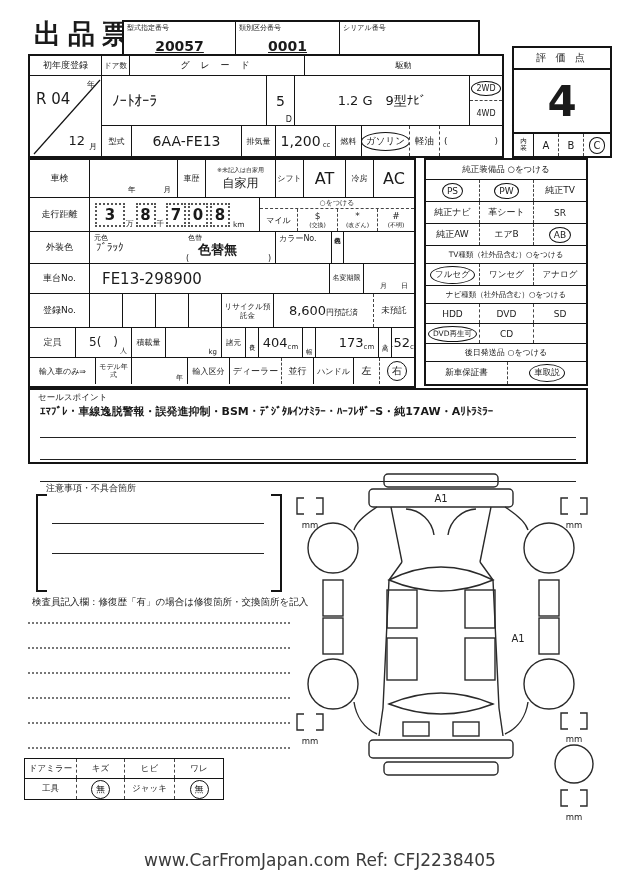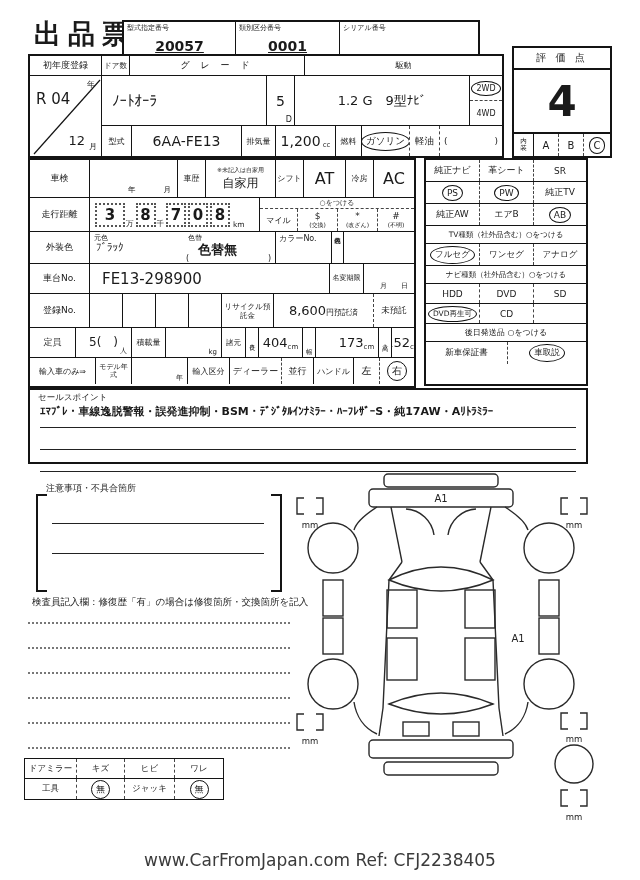--- a/index.html
+++ b/index.html
@@ -255,33 +255,34 @@
       <div class="cell" style="width:32px; font-size:9px;">並行</div>
       <div class="cell" style="width:40px; font-size:8px;">ハンドル</div>
       <div class="cell dashR" style="width:26px; font-size:10px;">左</div>
       <div class="cell" style="flex:1; font-size:10px;">
           <span class="circled">右</span>
         </div>
     </div>
   </div>
 
   <div class="abs bx" style="left:424px; top:158px; width:164px; height:228px;">
+    <div class="bb" style="height:20px; display:flex; align-items:center; justify-content:center; font-size:8.5px;">純正装備品 ○をつける</div>
+    <div class="row bb" style="height:22px;">
+      <div class="cell dashR grid-cell" style="width:54px;">
+          <span class="circled">PS</span>
+        </div>
+      <div class="cell dashR grid-cell" style="width:54px;">
+          <span class="circled">PW</span>
+        </div>
+      <div class="cell grid-cell" style="flex:1;">純正TV</div>
+    </div>
     <div class="row bb" style="height:22px;">
       <div class="cell dashR grid-cell" style="width:54px;">純正ナビ</div>
       <div class="cell dashR grid-cell" style="width:54px;">革シート</div>
       <div class="cell grid-cell" style="flex:1;">SR</div>
-    </div>
-    <div class="row bb" style="height:22px;">
-      <div class="cell dashR grid-cell" style="width:54px;">
-          <span class="circled">PS</span>
-        </div>
-      <div class="cell dashR grid-cell" style="width:54px;">
-          <span class="circled">PW</span>
-        </div>
-      <div class="cell grid-cell" style="flex:1;">純正TV</div>
     </div>
     <div class="row bb" style="height:22px;">
       <div class="cell dashR grid-cell" style="width:54px;">純正AW</div>
       <div class="cell dashR grid-cell" style="width:54px;">エアB</div>
       <div class="cell grid-cell" style="flex:1;">
           <span class="circled">AB</span>
         </div>
     </div>
     <div class="bb" style="height:18px; display:flex; align-items:center; justify-content:center; font-size:7.5px;">TV種類（社外品含む）○をつける</div>
     <div class="row bb" style="height:22px;justify-content:flex-end;">
@@ -308,21 +309,21 @@
     <div class="row" style="height:22px;">
       <div class="cell dashR" style="width:82px; font-size:8.5px;">新車保証書</div>
       <div class="cell" style="flex:1; font-size:8.5px;">
           <span class="circled">車取説</span>
         </div>
     </div>
   </div>
 
   <div class="abs" style="left:28px; top:388px; width:560px; height:76px; border:2.5px solid #141414;">
     <div style="font-size:8.5px; padding:2px 16px 0 8px;">セールスポイント</div>
-    <div class="uline" style="margin:0 10px; font-size:11px; font-weight:600; padding-bottom:8px;">ｴﾏﾌﾞﾚ・車線逸脱警報・誤発進抑制・BSM・ﾃﾞｼﾞﾀﾙｲﾝﾅﾐﾗｰ・ﾊｰﾌﾚｻﾞｰS・純17AW・Aﾘﾄﾗﾐﾗｰ</div>
+    <div class="uline" style="margin:0 10px; font-size:11px; font-weight:600; padding-bottom:18px;">ｴﾏﾌﾞﾚ・車線逸脱警報・誤発進抑制・BSM・ﾃﾞｼﾞﾀﾙｲﾝﾅﾐﾗｰ・ﾊｰﾌﾚｻﾞｰS・純17AW・Aﾘﾄﾗﾐﾗｰ</div>
     <div class="uline" style="margin:0 10px; height:22px; border-bottom-width:1px;"></div>
     <div class="uline" style="margin:0 10px; height:22px; border-bottom-width:1px;"></div>
   </div>
 
   <div class="abs lbl" style="left:46px; top:482px;">注意事項・不具合箇所</div>
   <div class="abs bracket-box" style="left:36px; top:494px; width:246px; height:98px;">
     <div class="uline" style="margin:0 18px 0 16px; height:30px; border-bottom-width:1px;"></div>
     <div class="uline" style="margin:0 18px 0 16px; height:30px; border-bottom-width:1px;"></div>
   </div>
   <div class="abs" style="left:32px; top:596px; font-size:9.5px;">検査員記入欄：修復歴「有」の場合は修復箇所・交換箇所を記入</div>

